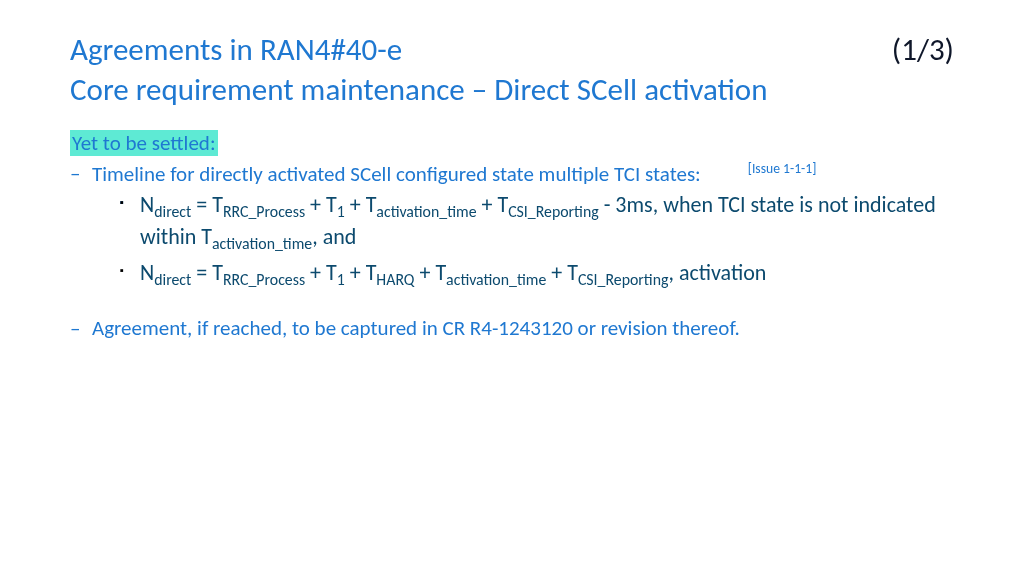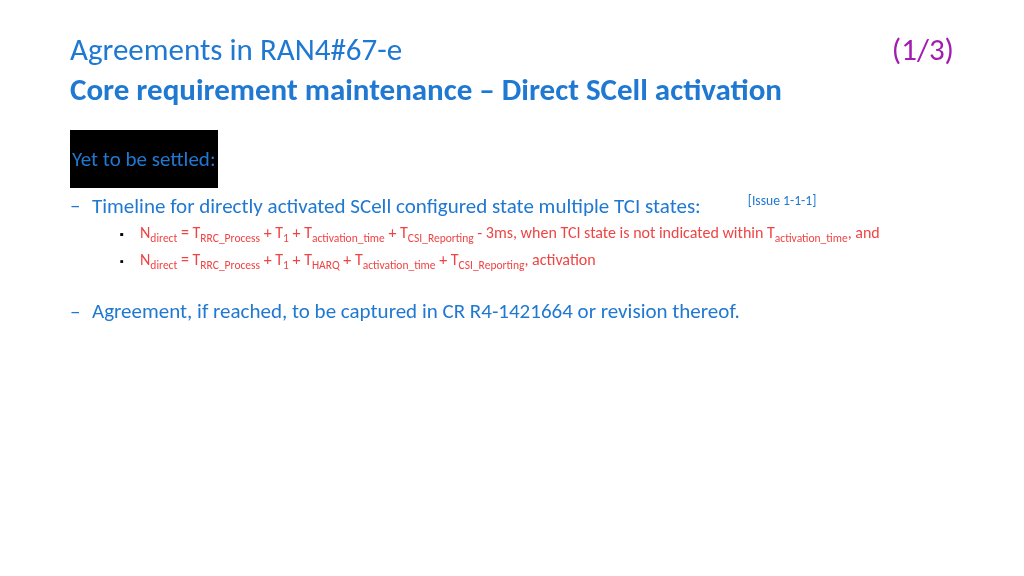--- a/index.html
+++ b/index.html
@@ -18,33 +18,33 @@
     margin-bottom: 2px;
   }
   .title-main {
     font-size: 31px;
     font-weight: 400;
     color: #1f78d1;
   }
   .page-num {
     font-size: 31px;
     font-weight: 400;
-    color: #a21caf;
+    color: #0f172a;
   }
   .subtitle {
     font-size: 31px;
-    font-weight: 700;
+    font-weight: 400;
     color: #1f78d1;
     margin-bottom: 22px;
   }
   .highlight {
-    background: #000000;
+    background: #5eead4;
     color: #1f78d1;
     font-size: 21px;
-    padding: 16px 2px;
+    padding: 0 2px;
     display: inline-block;
   }
   ul.level1 {
     list-style: none;
     margin-top: 4px;
   }
   ul.level1 > li {
     position: relative;
     padding-left: 22px;
     font-size: 21px;
@@ -78,22 +78,22 @@
     font-size: 11px;
     top: 5px;
   }
   ul.level3 {
     list-style: none;
     margin-top: 4px;
   }
   ul.level3 > li {
     position: relative;
     padding-left: 48px;
-    font-size: 16px;
-    color: #ef4444;
+    font-size: 22px;
+    color: #0c4a6e;
     margin-bottom: 4px;
     line-height: 1.3;
   }
   ul.level3 > li::before {
     content: "▪";
     position: absolute;
     left: 28px;
     color: #000;
     font-size: 11px;
     top: 5px;
@@ -101,21 +101,21 @@
   .sup { vertical-align: super; font-size: 0.65em; padding-left: 47px; }
   .sub { vertical-align: sub; font-size: 0.72em; }
   .spacer { height: 14px; }
 </style>
 </head>
 <body>
 
 
 
 <div class="title-row">
-  <span class="title-main">Agreements in RAN4#67-e</span>
+  <span class="title-main">Agreements in RAN4#40-e</span>
   <span class="page-num">(1/3)</span>
 </div>
 <div class="subtitle">Core requirement maintenance – Direct SCell activation</div>
 
 <span class="highlight">Yet to be settled:</span>
 
 <ul class="level1">
   <li>
     <span>Timeline for directly activated SCell configured state multiple TCI states:</span><span class="sup">[Issue 1-1-1]</span>
     <ul class="level2">
@@ -129,17 +129,17 @@
           </li>
         </ul>
       </li>
     </ul>
   </li>
 </ul>
 
 <div class="spacer"></div>
 
 <ul class="level1">
-  <li>Agreement, if reached, to be captured in CR R4-1421664 or revision thereof.</li>
+  <li>Agreement, if reached, to be captured in CR R4-1243120 or revision thereof.</li>
 </ul>
 
 
 
 
 </body></html>

